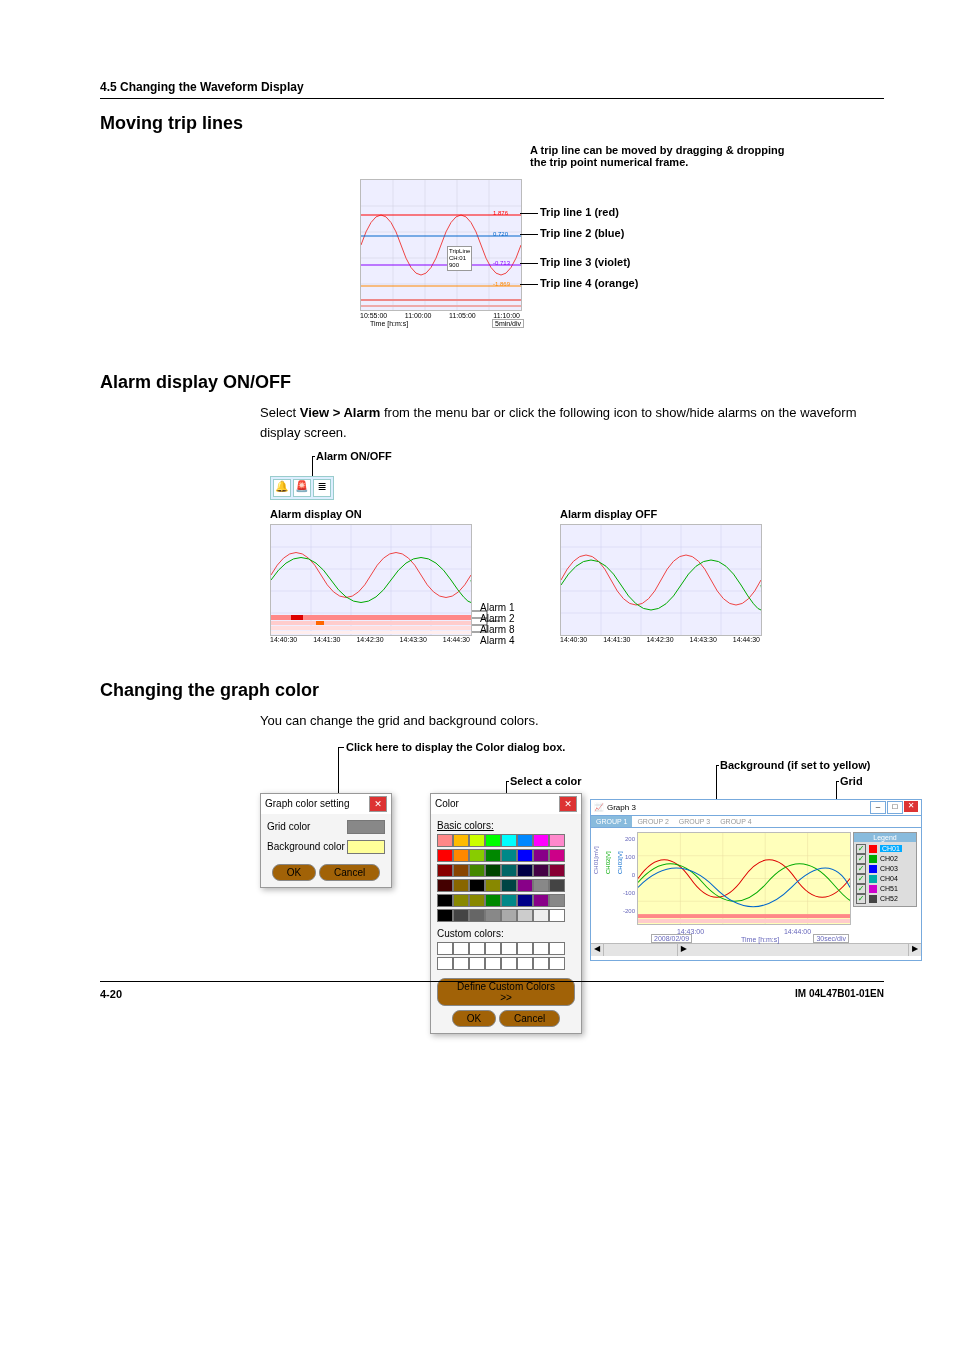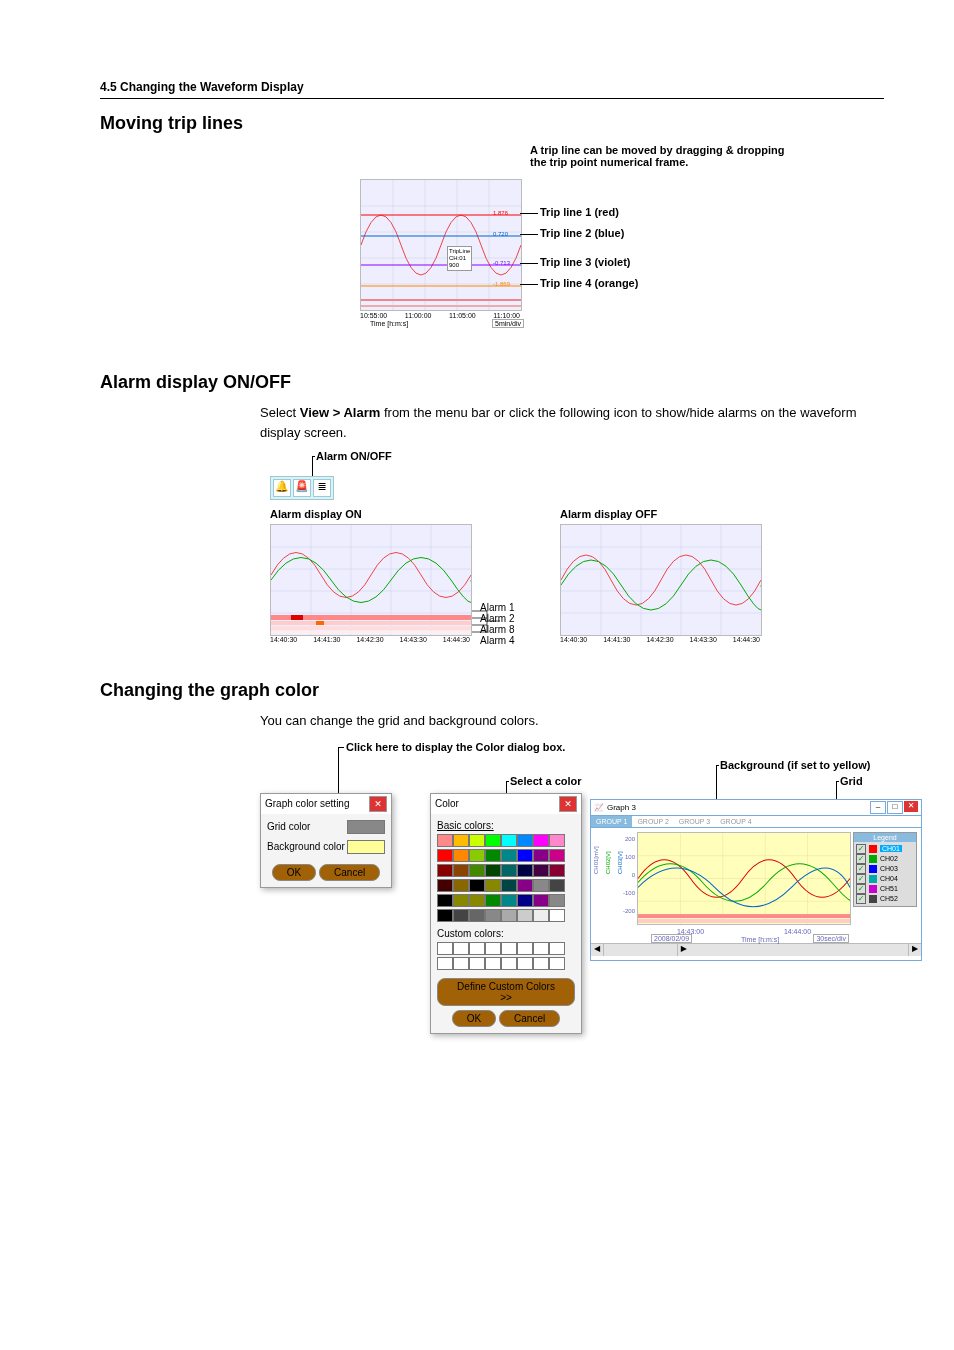--- a/index.html
+++ b/index.html
@@ -410,13 +410,17 @@
       <div style="height:12px;background:#e4e4e4;border-top:1px solid #bbb;display:flex;">
         <div style="width:12px;text-align:center;font-size:8px;border-right:1px solid #bbb;">◀</div>
         <div style="flex:1;"></div>
         <div style="width:12px;text-align:center;font-size:8px;border-left:1px solid #bbb;">▶</div>
         <div style="flex:3;"></div>
         <div style="width:12px;text-align:center;font-size:8px;border-left:1px solid #bbb;">▶</div>
       </div>
     </div>
   </div>
 
+  <div class="footer">
+    <span class="left" style="font-weight:bold;">4-20</span>
+    <span class="right">IM 04L47B01-01EN</span>
+  </div>
 </div>
 
 </body></html>

